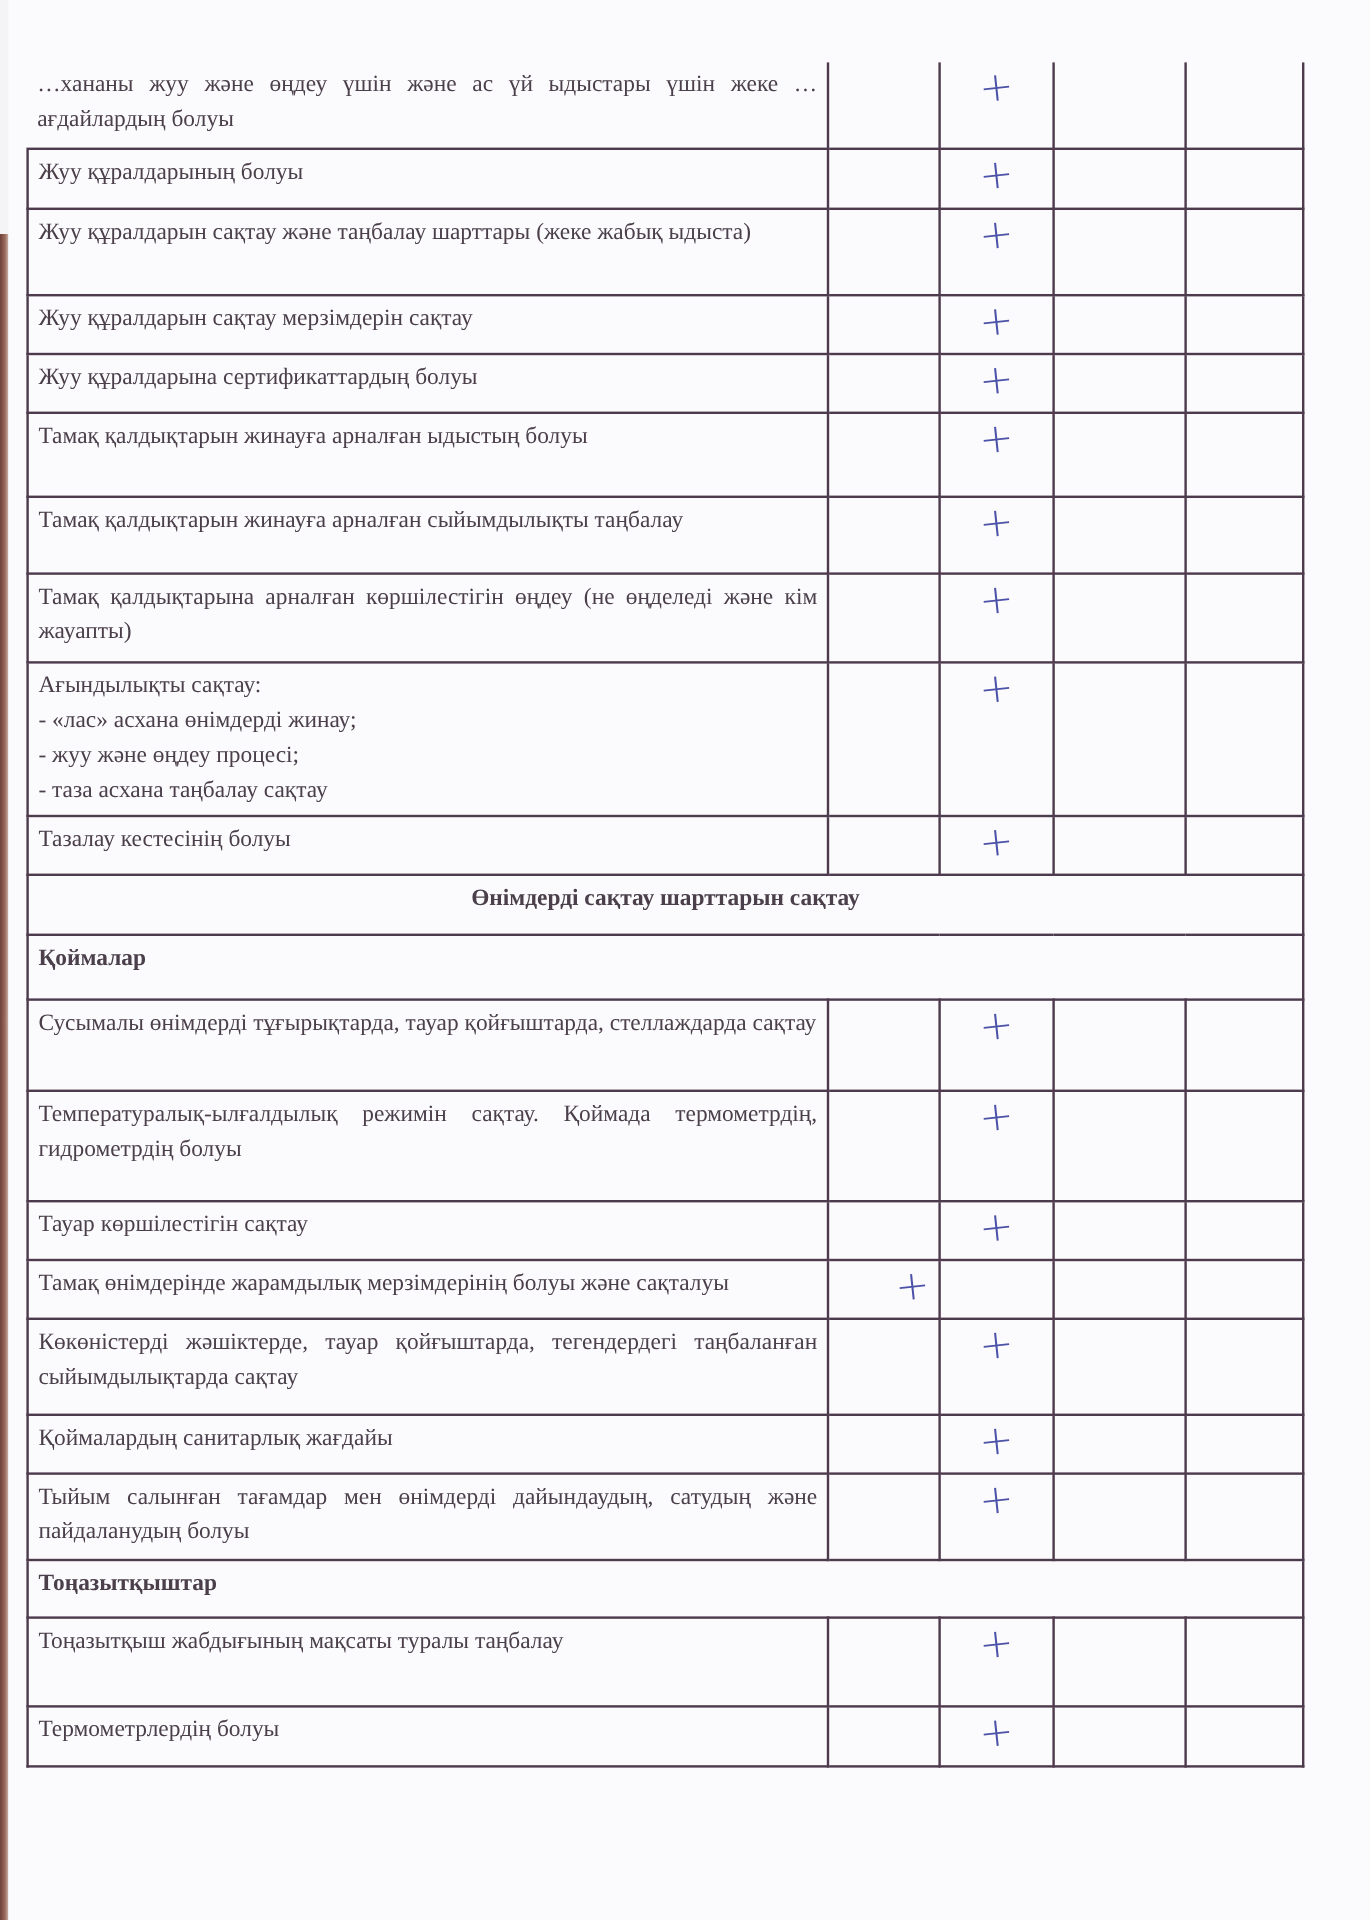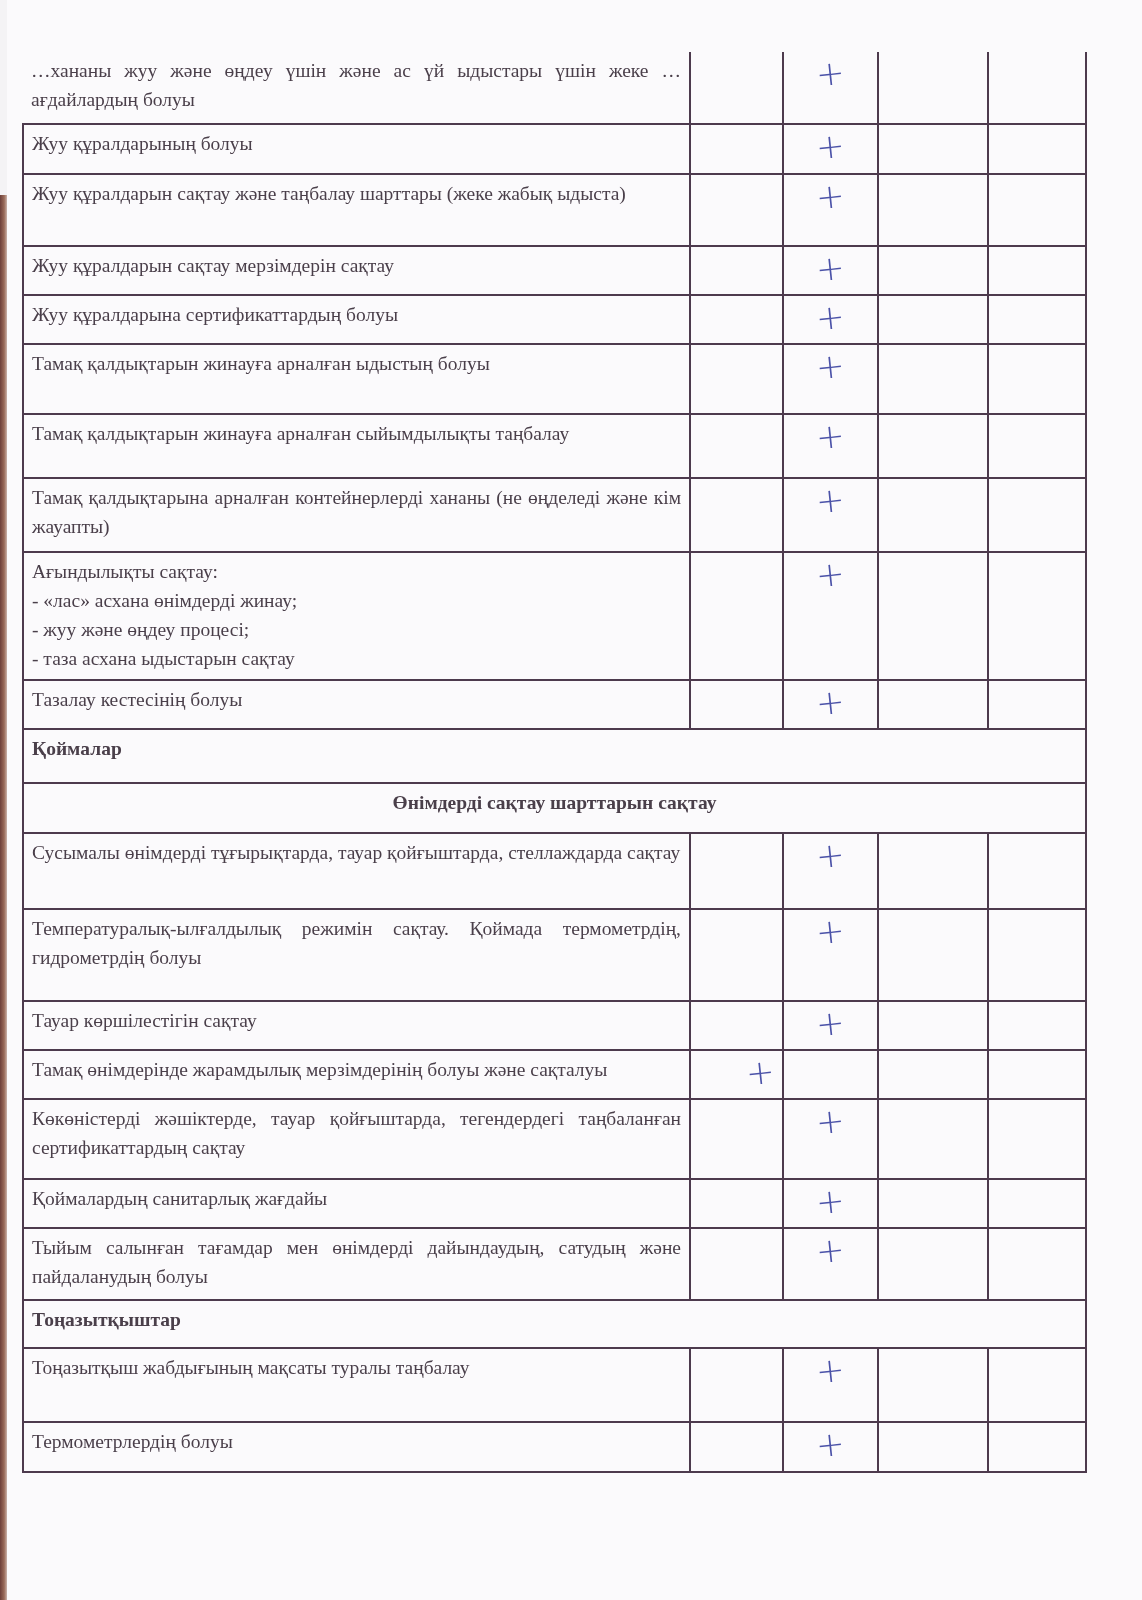--- a/index.html
+++ b/index.html
@@ -142,52 +142,52 @@
       <td class="mark"><span class="plus"></span></td>
     </tr>
     <tr style="height:64px">
       <td class="text">Тамақ қалдықтарын жинауға арналған сыйымдылықты таңбалау</td>
       <td class="mark"><span class="plus"></span></td>
       <td class="mark"><span class="plus">+</span></td>
       <td class="mark"><span class="plus"></span></td>
       <td class="mark"><span class="plus"></span></td>
     </tr>
     <tr style="height:74px">
-      <td class="text">Тамақ қалдықтарына арналған контейнерлерді хананы (не өңделеді және кім жауапты)</td>
+      <td class="text">Тамақ қалдықтарына арналған көршілестігін өңдеу (не өңделеді және кім жауапты)</td>
       <td class="mark"><span class="plus"></span></td>
       <td class="mark"><span class="plus">+</span></td>
       <td class="mark"><span class="plus"></span></td>
       <td class="mark"><span class="plus"></span></td>
     </tr>
     <tr style="height:92px">
       <td class="text">
         <span class="line">Ағындылықты сақтау:</span>
         <span class="line">- «лас» асхана өнімдерді жинау;</span>
         <span class="line">- жуу және өңдеу процесі;</span>
-        <span class="line">- таза асхана ыдыстарын сақтау</span>
+        <span class="line">- таза асхана таңбалау сақтау</span>
       </td>
       <td class="mark"><span class="plus"></span></td>
       <td class="mark"><span class="plus">+</span></td>
       <td class="mark"><span class="plus"></span></td>
       <td class="mark"><span class="plus"></span></td>
     </tr>
     <tr style="height:46px">
       <td class="text">Тазалау кестесінің болуы</td>
       <td class="mark"><span class="plus"></span></td>
       <td class="mark"><span class="plus">+</span></td>
       <td class="mark"><span class="plus"></span></td>
       <td class="mark"><span class="plus"></span></td>
+    </tr>
+
+    <tr style="height:50px">
+      <td colspan="5" class="section-title">Өнімдерді сақтау шарттарын сақтау</td>
     </tr>
 
     <tr style="height:54px">
       <td colspan="5" class="subsection">Қоймалар</td>
-    </tr>
-
-    <tr style="height:50px">
-      <td colspan="5" class="section-title">Өнімдерді сақтау шарттарын сақтау</td>
     </tr>
 
     <tr style="height:76px">
       <td class="text">Сусымалы өнімдерді тұғырықтарда, тауар қойғыштарда, стеллаждарда сақтау</td>
       <td class="mark"><span class="plus"></span></td>
       <td class="mark"><span class="plus">+</span></td>
       <td class="mark"><span class="plus"></span></td>
       <td class="mark"><span class="plus"></span></td>
     </tr>
     <tr style="height:92px">
@@ -205,21 +205,21 @@
       <td class="mark"><span class="plus"></span></td>
     </tr>
     <tr style="height:48px">
       <td class="text">Тамақ өнімдерінде жарамдылық мерзімдерінің болуы және сақталуы</td>
       <td class="mark" style="text-align:right;"><span class="plus">+</span></td>
       <td class="mark"><span class="plus"></span></td>
       <td class="mark"><span class="plus"></span></td>
       <td class="mark"><span class="plus"></span></td>
     </tr>
     <tr style="height:80px">
-      <td class="text">Көкөністерді жәшіктерде, тауар қойғыштарда, тегендердегі таңбаланған сертификаттардың сақтау</td>
+      <td class="text">Көкөністерді жәшіктерде, тауар қойғыштарда, тегендердегі таңбаланған сыйымдылықтарда сақтау</td>
       <td class="mark"><span class="plus"></span></td>
       <td class="mark"><span class="plus">+</span></td>
       <td class="mark"><span class="plus"></span></td>
       <td class="mark"><span class="plus"></span></td>
     </tr>
     <tr style="height:48px">
       <td class="text">Қоймалардың санитарлық жағдайы</td>
       <td class="mark"><span class="plus"></span></td>
       <td class="mark"><span class="plus">+</span></td>
       <td class="mark"><span class="plus"></span></td>

